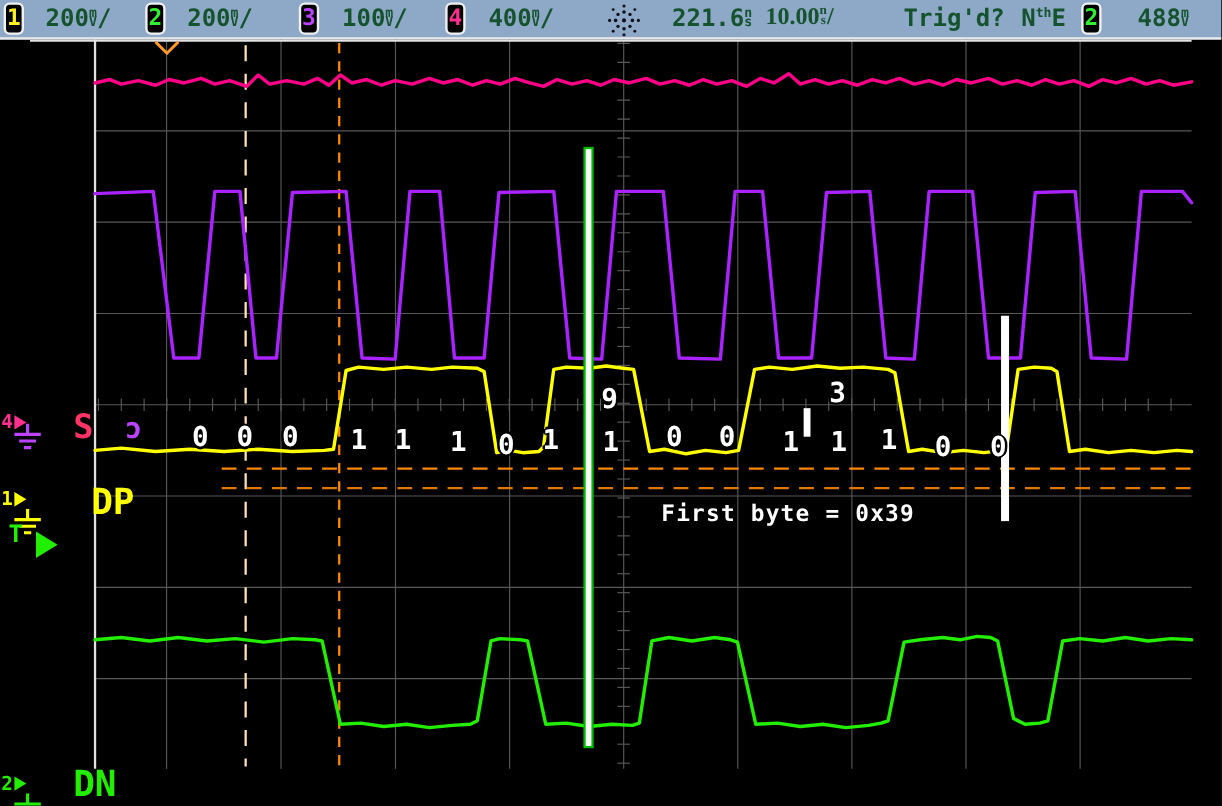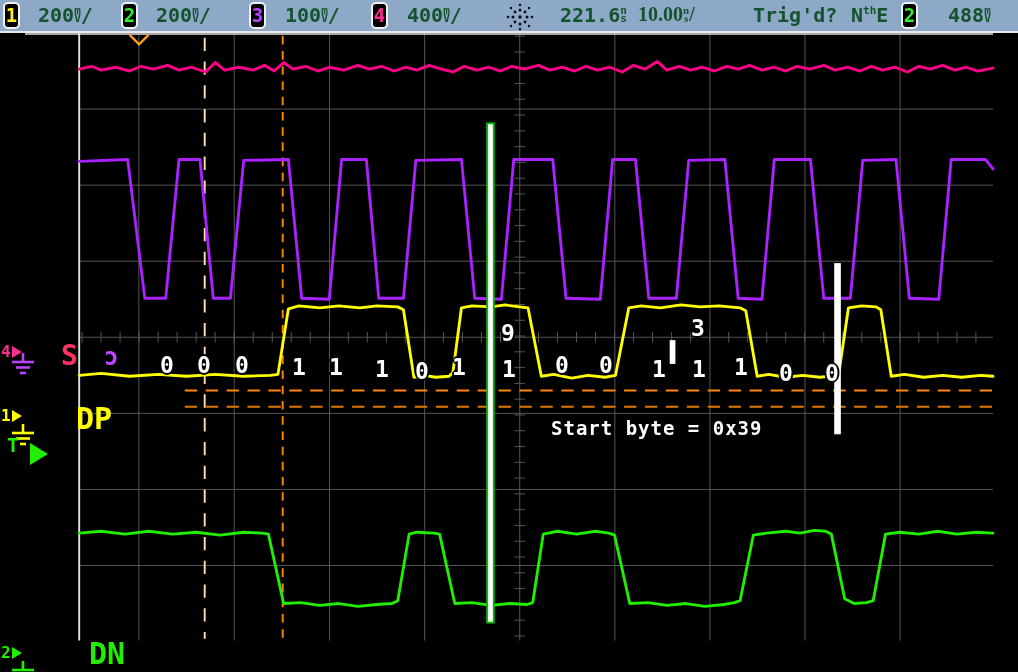--- a/index.html
+++ b/index.html
@@ -258,21 +258,21 @@
   </div>
   <svg style="left:9px;top:661px;" width="28" height="26" viewBox="0 0 28 26">
     <g stroke="#22ee00" stroke-width="2.6" fill="none">
       <path d="M14 0 V9"></path>
         <path d="M3 9 H25"></path>
         <path d="M7 14.5 H21"></path>
         <path d="M11 20 H17"></path>
     </g>
   </svg>
 
-  <div class="chan-label" style="left:61px;top:636px;color:#22ee00;font-size:30px;margin-left:28px;">DN</div>
+  <div class="chan-label" style="left:61px;top:636px;color:#22ee00;font-size:30px;">DN</div>
 
   <div id="bits">
       <span class="bit halo" style="left: 160px; top: 352px;">0</span>
       <span class="bit halo" style="left: 197px; top: 352px;">0</span>
       <span class="bit halo" style="left: 235px; top: 352px;">0</span>
       <span class="bit halo" style="left: 292px; top: 354px;">1</span>
       <span class="bit halo" style="left: 329px; top: 354px;">1</span>
       <span class="bit halo" style="left: 375px; top: 356px;">1</span>
       <span class="bit halo" style="left: 415px; top: 358px;">0</span>
       <span class="bit halo" style="left: 452px; top: 354px;">1</span>
@@ -282,15 +282,15 @@
       <span class="bit halo" style="left: 652px; top: 356px;">1</span>
       <span class="bit halo" style="left: 692px; top: 356px;">1</span>
       <span class="bit halo" style="left: 734px; top: 354px;">1</span>
       <span class="bit halo" style="left: 779px; top: 360px;">0</span>
       <span class="bit halo" style="left: 825px; top: 360px;">0</span>
     </div>
 
   <div class="bit halo" style="left:501px;top:320px;">9</div>
   <div class="bit halo" style="left:691px;top:315px;">3</div>
 
-  <div class="ann halo" style="left:551px;top:417px;">Start byte = 0x39</div>
+  <div class="ann halo" style="left:551px;top:417px;">First byte = 0x39</div>
 
 </div>
 
 </body></html>

